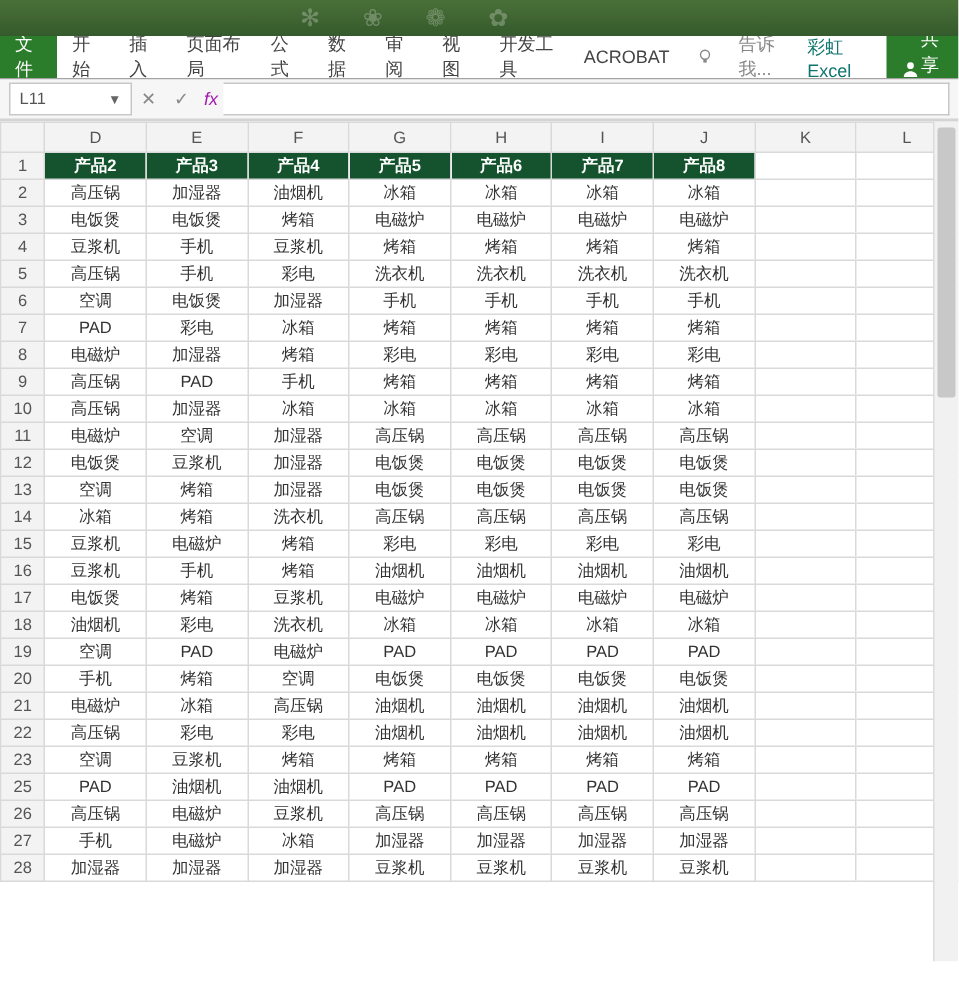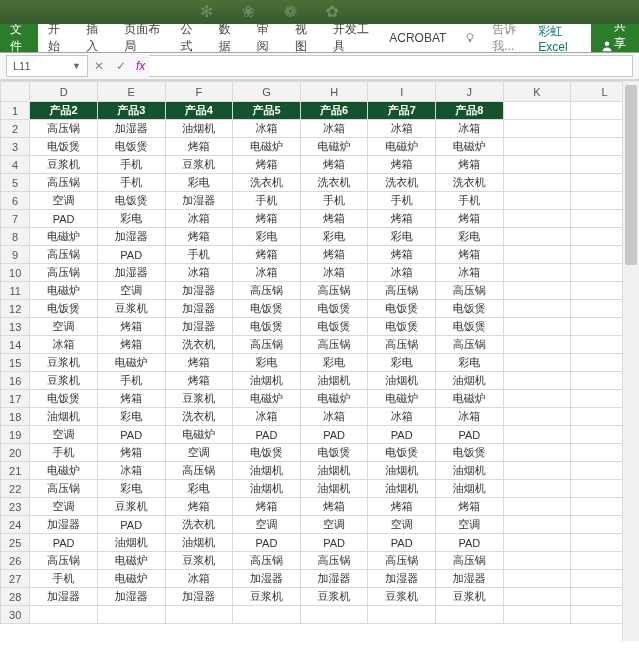--- a/index.html
+++ b/index.html
@@ -368,32 +368,20 @@
           <td class="">豆浆机</td>
           <td class="">烤箱</td>
           <td class="">烤箱</td>
           <td class="">烤箱</td>
           <td class="">烤箱</td>
           <td class="">烤箱</td>
           <td class=""></td>
           <td class=""></td>
         </tr>
         <tr class="dashed-right">
-          <td class="rowhdr">24</td>
-          <td class="">加湿器</td>
-          <td class="">PAD</td>
-          <td class="">洗衣机</td>
-          <td class="">空调</td>
-          <td class="">空调</td>
-          <td class="">空调</td>
-          <td class="">空调</td>
-          <td class=""></td>
-          <td class=""></td>
-        </tr>
-        <tr class="dashed-right">
           <td class="rowhdr">25</td>
           <td class="">PAD</td>
           <td class="">油烟机</td>
           <td class="">油烟机</td>
           <td class="">PAD</td>
           <td class="">PAD</td>
           <td class="">PAD</td>
           <td class="">PAD</td>
           <td class=""></td>
           <td class=""></td>
@@ -424,32 +412,20 @@
         </tr>
         <tr class="dashed-right">
           <td class="rowhdr">28</td>
           <td class="">加湿器</td>
           <td class="">加湿器</td>
           <td class="">加湿器</td>
           <td class="">豆浆机</td>
           <td class="">豆浆机</td>
           <td class="">豆浆机</td>
           <td class="">豆浆机</td>
-          <td class=""></td>
-          <td class=""></td>
-        </tr>
-        <tr class="dashed-right">
-          <td class="rowhdr">30</td>
-          <td class=""></td>
-          <td class=""></td>
-          <td class=""></td>
-          <td class=""></td>
-          <td class=""></td>
-          <td class=""></td>
-          <td class=""></td>
           <td class=""></td>
           <td class=""></td>
         </tr>
       </tbody>
     </table>
   <div class="scrollbar">
     <div class="thumb"></div>
   </div>
 </div>
 

